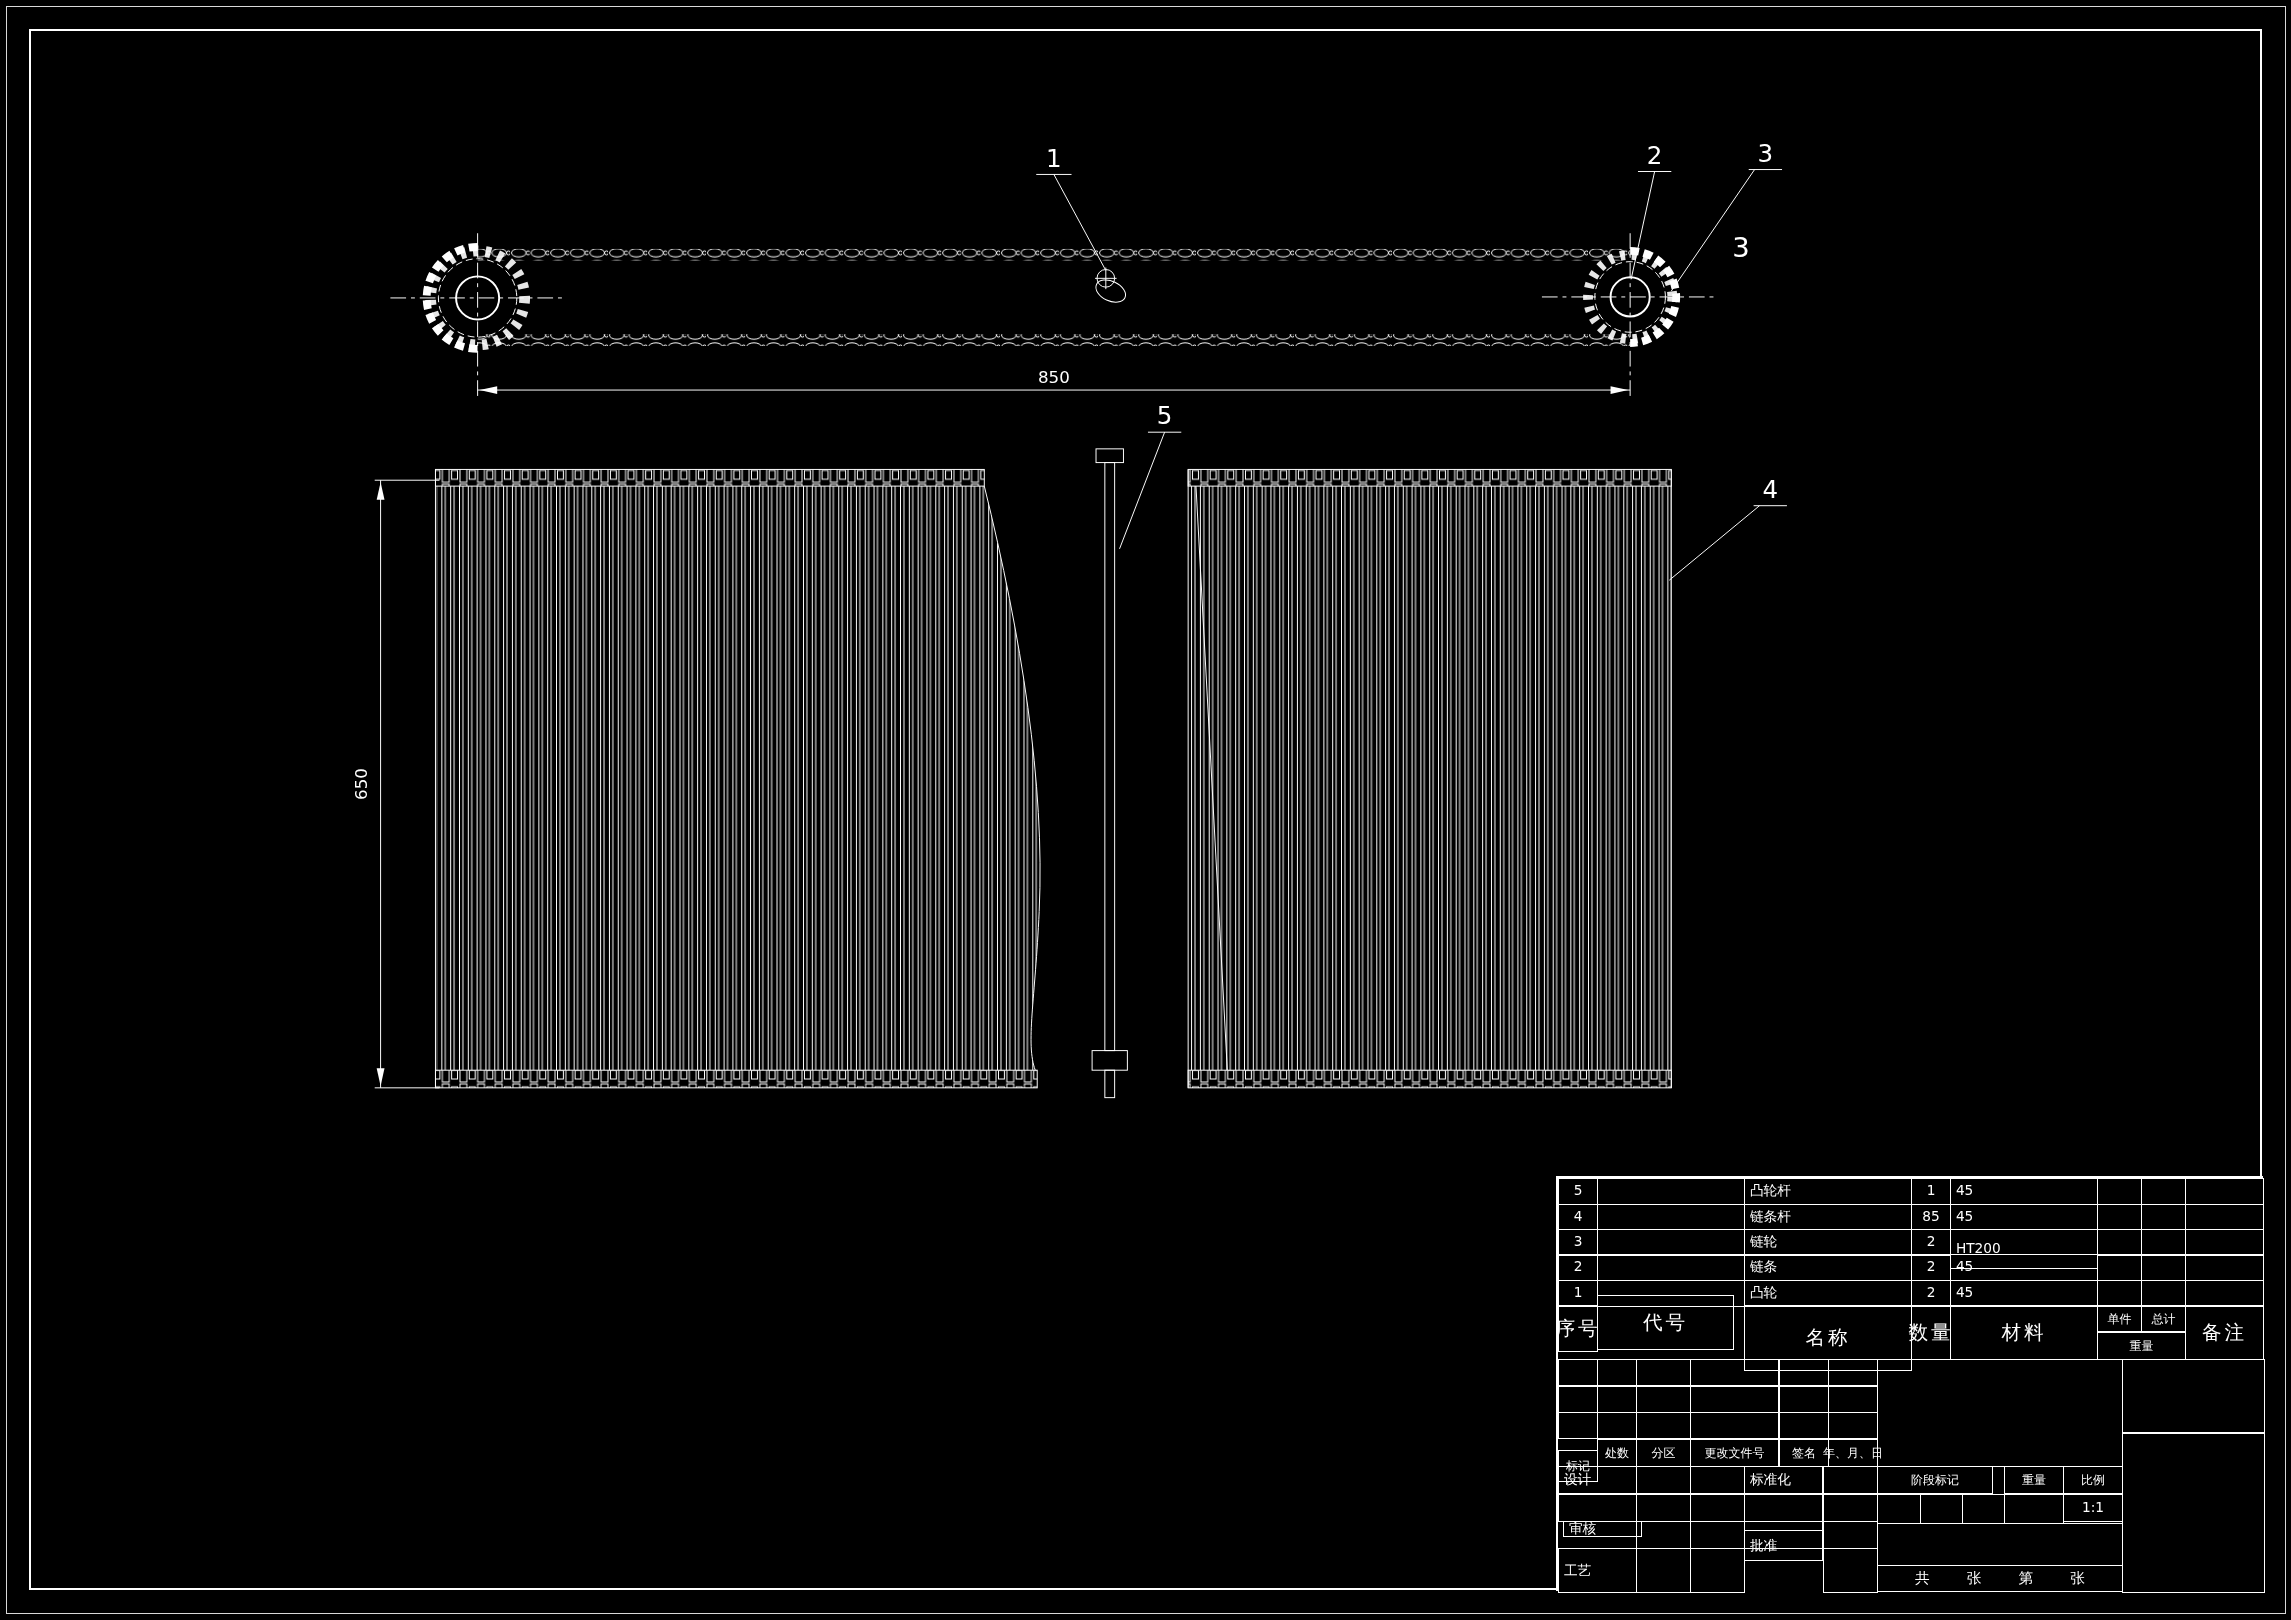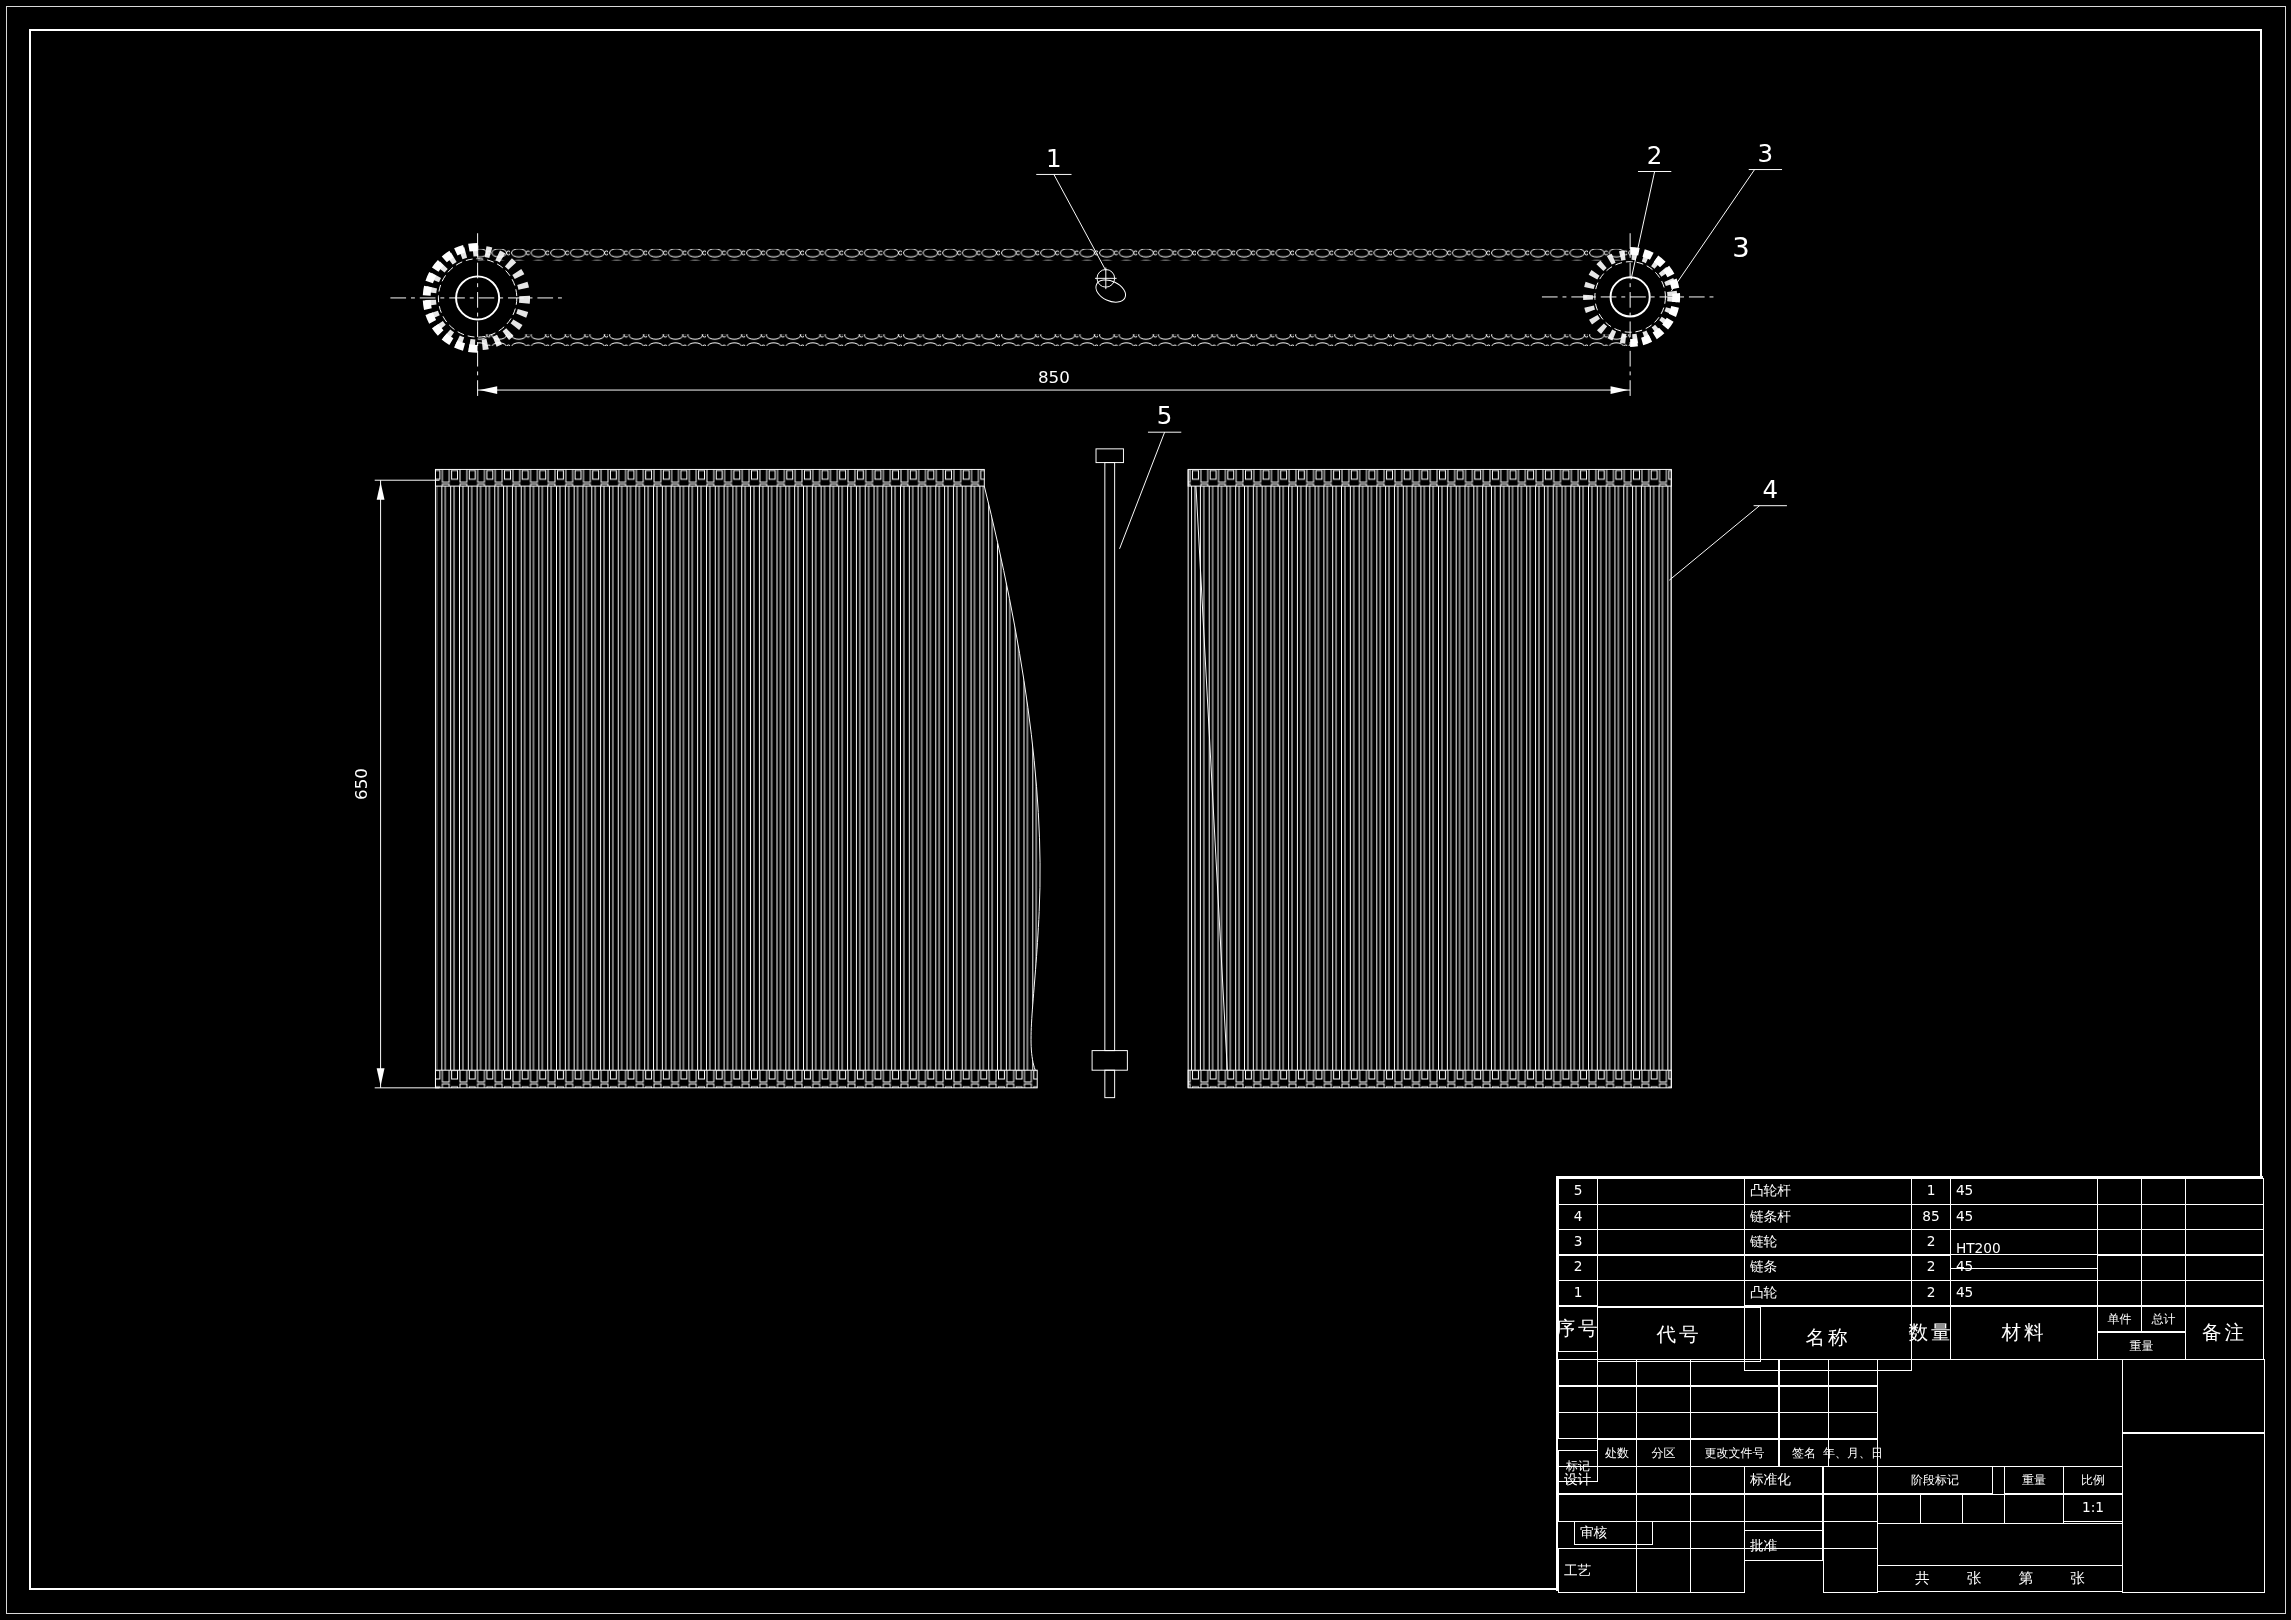--- a/index.html
+++ b/index.html
@@ -191,21 +191,21 @@
     <div class="cell" style="left:0;top:102px;width:40px;height:26.5px">1</div>
     <div class="cell left" style="left:39px;top:102px;width:148px;height:26.5px"></div>
     <div class="cell left" style="left:186px;top:102px;width:168px;height:26.5px">凸轮</div>
     <div class="cell" style="left:353px;top:102px;width:40px;height:26.5px">2</div>
     <div class="cell left" style="left:392px;top:102px;width:148px;height:26.5px">45</div>
     <div class="cell" style="left:539px;top:102px;width:45px;height:26.5px"></div>
     <div class="cell" style="left:583px;top:102px;width:45px;height:26.5px"></div>
     <div class="cell" style="left:627px;top:102px;width:79px;height:26.5px"></div>
 
     <div class="cell big" style="left:0;top:127px;width:40px;height:47px">序号</div>
-    <div class="cell big" style="left:39px;top:129px;width:164px;height:55px">代号</div>
+    <div class="cell big" style="left:39px;top:117px;width:137px;height:55px">代号</div>
     <div class="cell big" style="left:186px;top:127px;width:168px;height:66px">名称</div>
     <div class="cell big" style="left:353px;top:127px;width:40px;height:55px">数量</div>
     <div class="cell big" style="left:392px;top:127px;width:148px;height:55px">材料</div>
     <div class="cell small" style="left:539px;top:127px;width:45px;height:27.4px">单件</div>
     <div class="cell small" style="left:583px;top:127px;width:45px;height:27.4px">总计</div>
     <div class="cell small" style="left:539px;top:154px;width:89px;height:28px">重量</div>
     <div class="cell big" style="left:627px;top:127px;width:79px;height:55px">备注</div>
 
     <div class="cell" style="left:0;top:181px;width:40px;height:27.4px"></div>
     <div class="cell" style="left:39px;top:181px;width:40px;height:27.4px"></div>
@@ -238,21 +238,21 @@
     <div class="cell" style="left:132px;top:288px;width:55px;height:28px"></div>
     <div class="cell left" style="left:186px;top:288px;width:79px;height:28px">标准化</div>
     <div class="cell" style="left:265px;top:288px;width:55px;height:28px"></div>
 
     <div class="cell" style="left:0;top:316px;width:79px;height:28px"></div>
     <div class="cell" style="left:78px;top:316px;width:55px;height:28px"></div>
     <div class="cell" style="left:132px;top:316px;width:55px;height:28px"></div>
     <div class="cell" style="left:186px;top:316px;width:79px;height:28px"></div>
     <div class="cell" style="left:265px;top:316px;width:55px;height:28px"></div>
 
-    <div class="cell left" style="left:16px;top:343px;width:79px;height:24px">审核</div>
+    <div class="cell left" style="left:5px;top:343px;width:79px;height:16px">审核</div>
     <div class="cell" style="left:78px;top:343px;width:55px;height:28px"></div>
     <div class="cell" style="left:132px;top:343px;width:55px;height:28px"></div>
     <div class="cell" style="left:186px;top:343px;width:79px;height:28px"></div>
     <div class="cell" style="left:265px;top:343px;width:55px;height:28px"></div>
 
     <div class="cell left" style="left:0;top:370px;width:79px;height:45px">工艺</div>
     <div class="cell" style="left:78px;top:370px;width:55px;height:45px"></div>
     <div class="cell" style="left:132px;top:370px;width:55px;height:45px"></div>
     <div class="cell left" style="left:186px;top:352px;width:79px;height:31px">批准</div>
     <div class="cell" style="left:265px;top:370px;width:55px;height:45px"></div>

